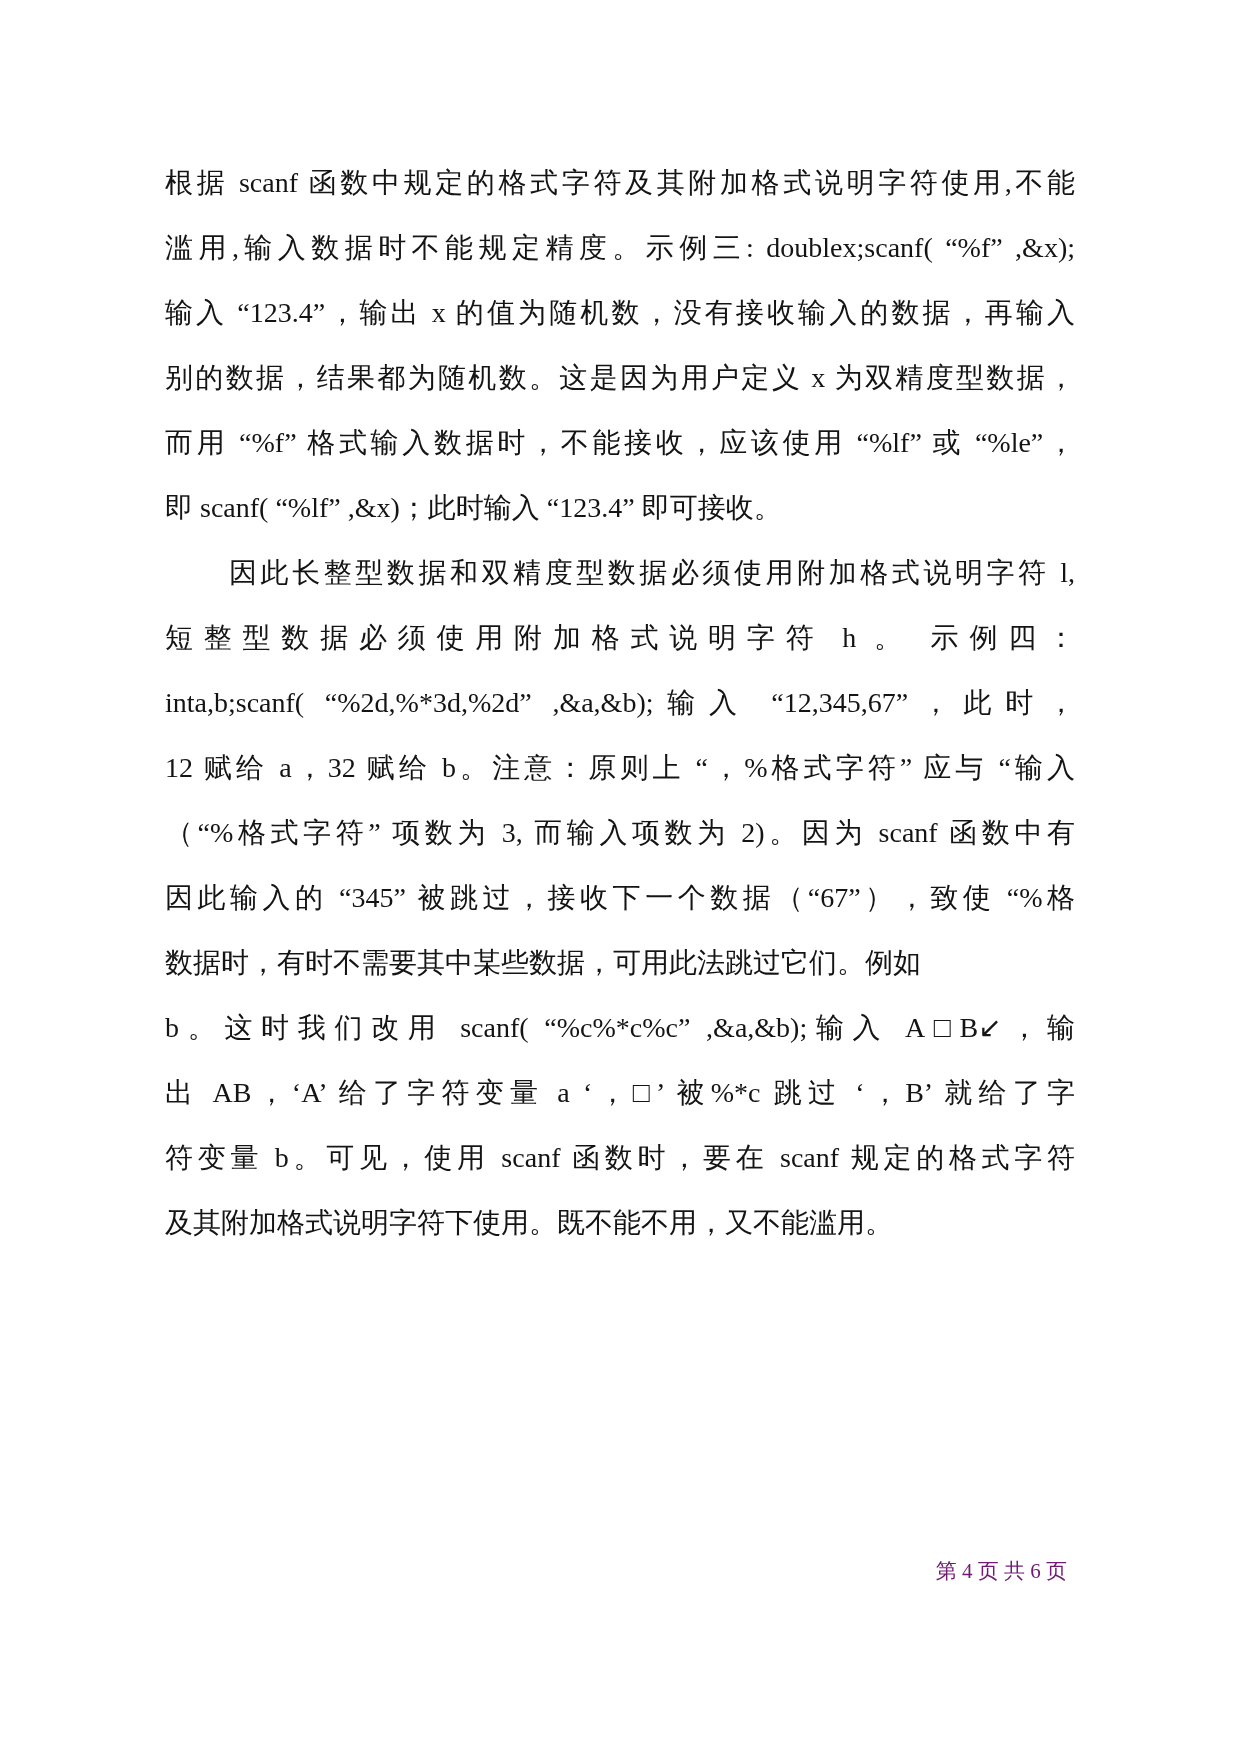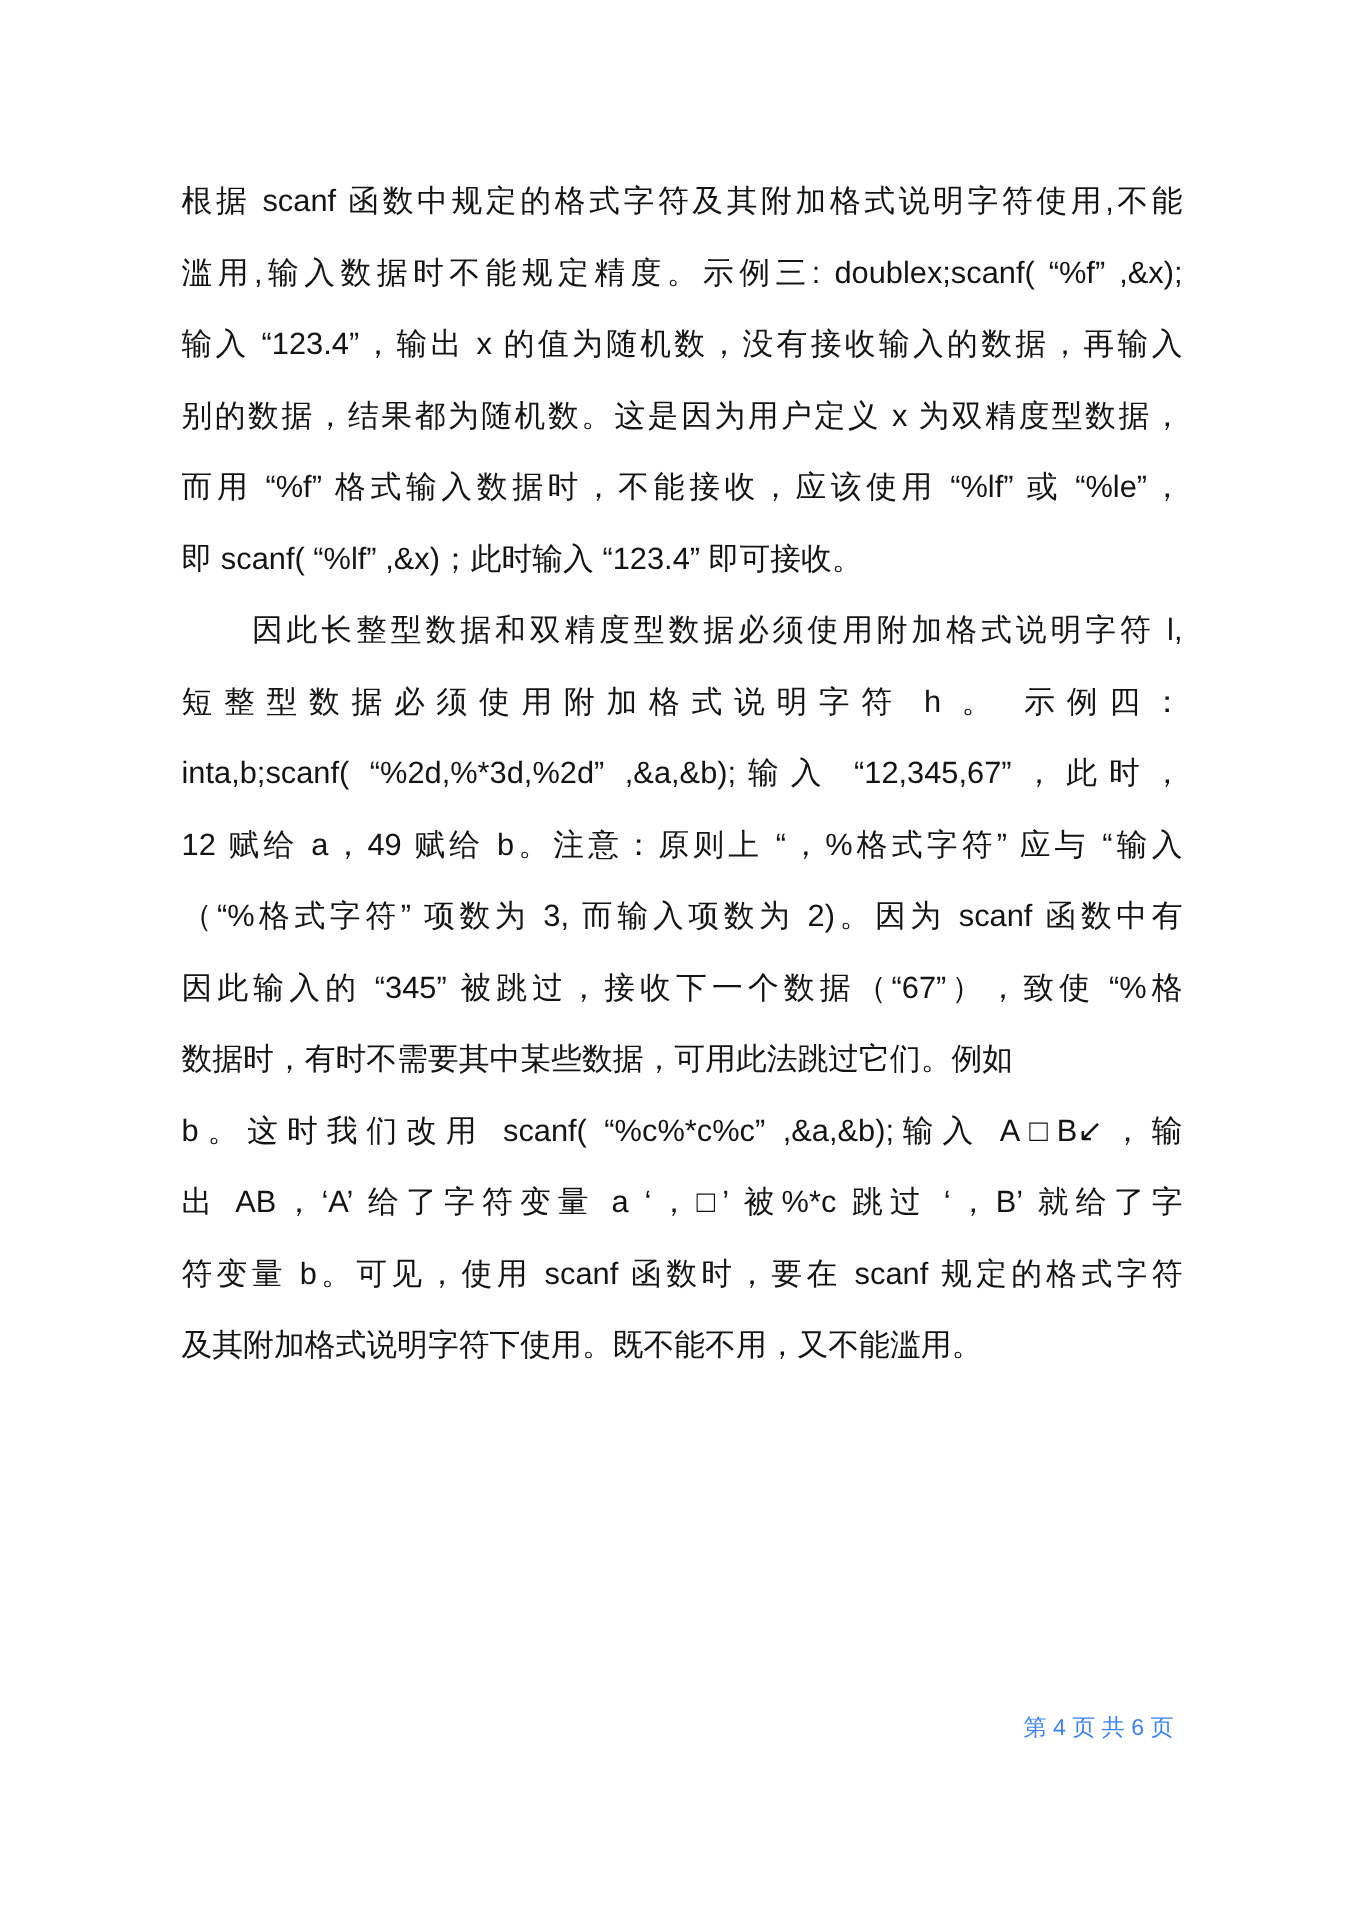--- a/index.html
+++ b/index.html
@@ -6,21 +6,21 @@
     margin: 0;
     padding: 0;
     background: #ffffff;
   }
   .page {
     position: relative;
     width: 1241px;
     height: 1754px;
     background: #ffffff;
     overflow: hidden;
-    font-family: Liberation Sans, sans-serif;
+    font-family: Liberation Serif, serif;
   }
   .content {
     position: absolute;
     left: 165px;
     top: 150px;
     width: 910px;
   }
   .line {
     height: 65px;
     line-height: 65px;
@@ -40,38 +40,38 @@
     text-indent: 64px;
   }
   .footer {
     position: absolute;
     left: 165px;
     top: 1556px;
     width: 902px;
     text-align: right;
     font-size: 21px;
     line-height: 30px;
-    color: #3b82f6;
+    color: #701a75;
   }
 </style>
 </head>
 <body>
 
 <div class="page">
   <div class="content">
     <div class="line">根据 scanf 函数中规定的格式字符及其附加格式说明字符使用,不能</div>
     <div class="line">滥用,输入数据时不能规定精度。示例三: doublex;scanf( “%f” ,&amp;x);</div>
     <div class="line">输入 “123.4”，输出 x 的值为随机数，没有接收输入的数据，再输入</div>
     <div class="line">别的数据，结果都为随机数。这是因为用户定义 x 为双精度型数据，</div>
     <div class="line">而用 “%f” 格式输入数据时，不能接收，应该使用 “%lf” 或 “%le”，</div>
     <div class="line last">即 scanf( “%lf” ,&amp;x)；此时输入 “123.4” 即可接收。</div>
     <div class="line indent">因此长整型数据和双精度型数据必须使用附加格式说明字符 l,</div>
     <div class="line">短整型数据必须使用附加格式说明字符 h 。 示例四：</div>
     <div class="line">inta,b;scanf( “%2d,%*3d,%2d” ,&amp;a,&amp;b);输入 “12,345,67”，此时，</div>
-    <div class="line">12 赋给 a，49 赋给 b。注意：原则上 “，%格式字符” 应与 “输入</div>
+    <div class="line">12 赋给 a，32 赋给 b。注意：原则上 “，%格式字符” 应与 “输入</div>
     <div class="line">（“%格式字符” 项数为 3, 而输入项数为 2)。因为 scanf 函数中有</div>
     <div class="line">因此输入的 “345” 被跳过，接收下一个数据（“67”），致使 “%格</div>
     <div class="line last">数据时，有时不需要其中某些数据，可用此法跳过它们。例如</div>
     <div class="line">b。这时我们改用 scanf( “%c%*c%c” ,&amp;a,&amp;b);输入 A□B↙，输</div>
     <div class="line">出 AB，‘A’ 给了字符变量 a ‘，□’ 被%*c 跳过 ‘，B’ 就给了字</div>
     <div class="line">符变量 b。可见，使用 scanf 函数时，要在 scanf 规定的格式字符</div>
     <div class="line last">及其附加格式说明字符下使用。既不能不用，又不能滥用。</div>
   </div>
 
   <div class="footer">第 4 页 共 6 页</div>

